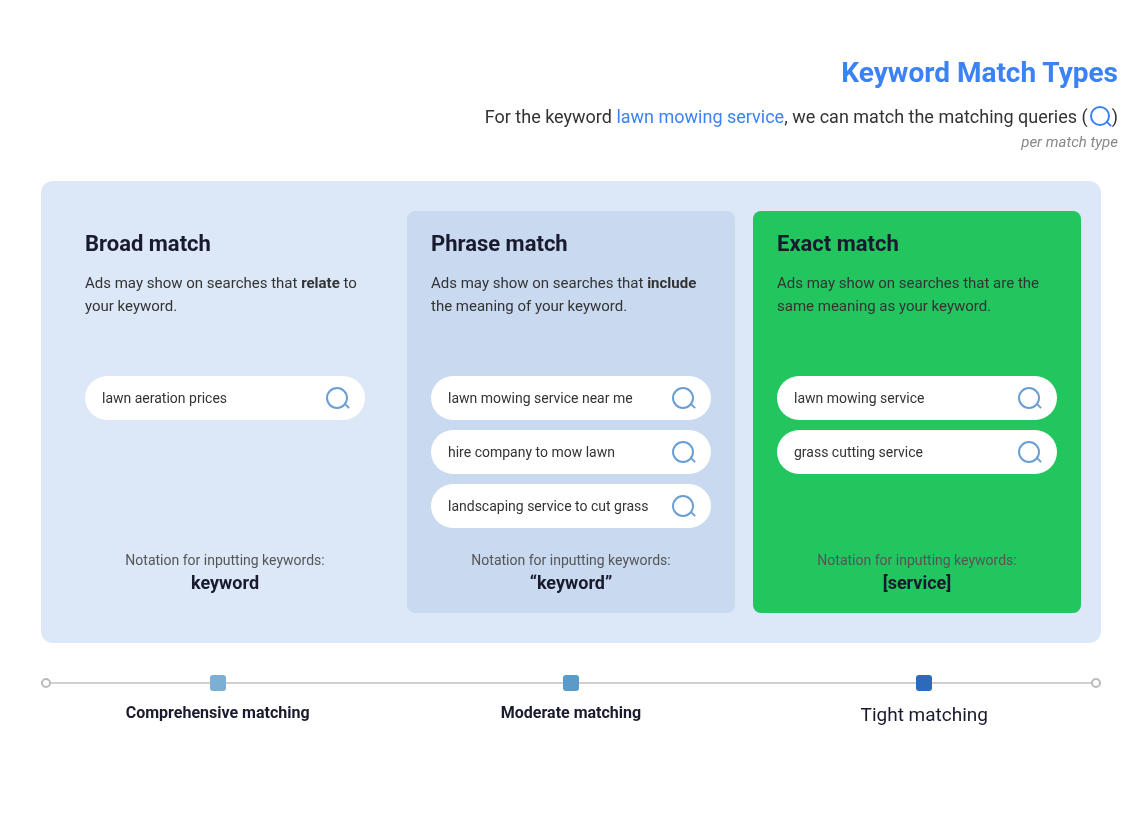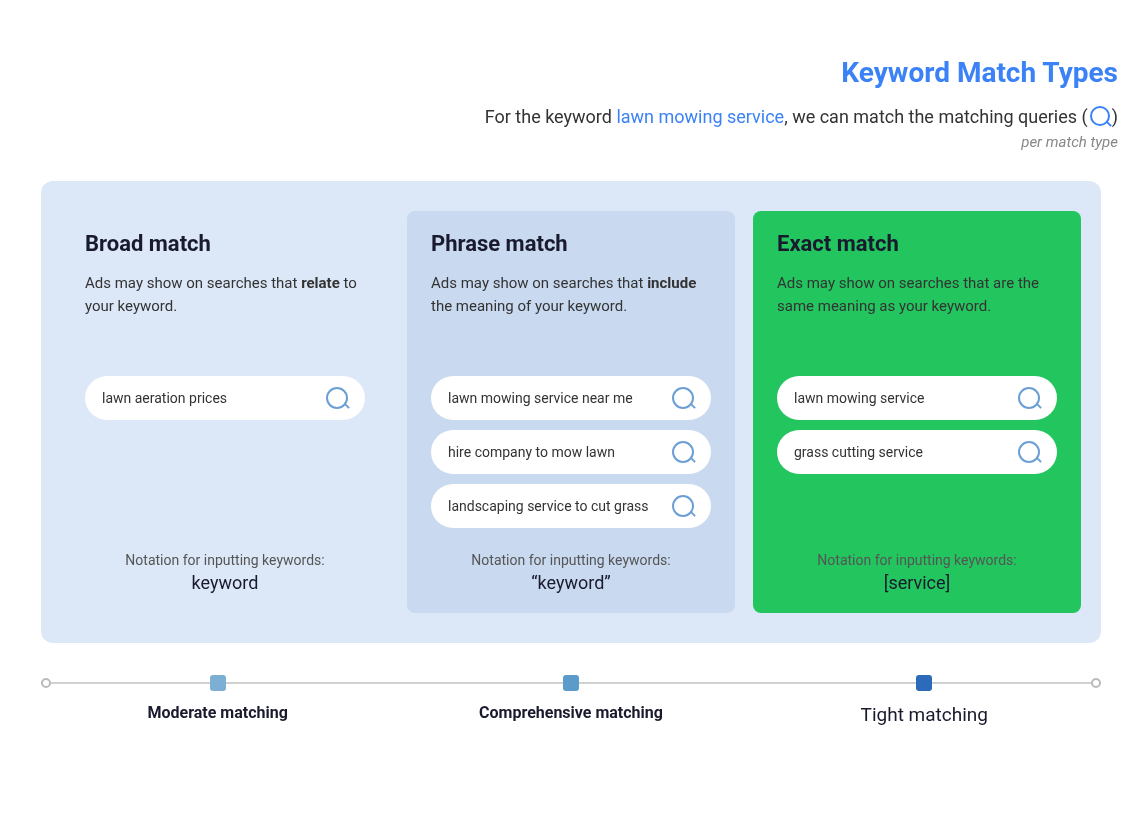--- a/index.html
+++ b/index.html
@@ -163,21 +163,21 @@
     }
 
     .notation-label {
       font-size: 14px;
       color: #555;
       margin-bottom: 4px;
     }
 
     .notation-value {
       font-size: 18px;
-      font-weight: 400;
+      font-weight: 700;
       color: #1a1a2e;
     }
 
     .track-line {
       position: absolute;
       top: 50%;
       left: 0;
       right: 0;
       height: 2px;
       background: #d0d0d0;
@@ -274,17 +274,17 @@
 <div style="width: 1060px; margin: 0 auto 20px;">
   <div class="full-width-track">
     <div class="track-line"></div>
     <div style="position: absolute; left: 0; width: 10px; height: 10px; border-radius: 50%; border: 2px solid #bbb; background: white; z-index: 1;"></div>
     <div style="position: absolute; left: calc(16.67% - 8px); width: 16px; height: 16px; border-radius: 3px; background: #7bafd4; z-index: 1;"></div>
     <div style="position: absolute; left: calc(50% - 8px); width: 16px; height: 16px; border-radius: 3px; background: #5b9bc9; z-index: 1;"></div>
     <div style="position: absolute; left: calc(83.33% - 8px); width: 16px; height: 16px; border-radius: 3px; background: #2c6bba; z-index: 1;"></div>
     <div style="position: absolute; right: 0; width: 10px; height: 10px; border-radius: 50%; border: 2px solid #bbb; background: white; z-index: 1;"></div>
   </div>
   <div style="display: flex; justify-content: space-around; margin-top: 10px;">
+    <span style="font-size: 16px; font-weight: 700; color: #1a1a2e; text-align: center; flex: 1;">Comprehensive matching</span>
     <span style="font-size: 16px; font-weight: 700; color: #1a1a2e; text-align: center; flex: 1;">Moderate matching</span>
-    <span style="font-size: 16px; font-weight: 700; color: #1a1a2e; text-align: center; flex: 1;">Comprehensive matching</span>
     <span style="font-size: 19px; font-weight: 400; color: #1a1a2e; text-align: center; flex: 1;">Tight matching</span>
   </div>
 </div>
 
 </body></html>

